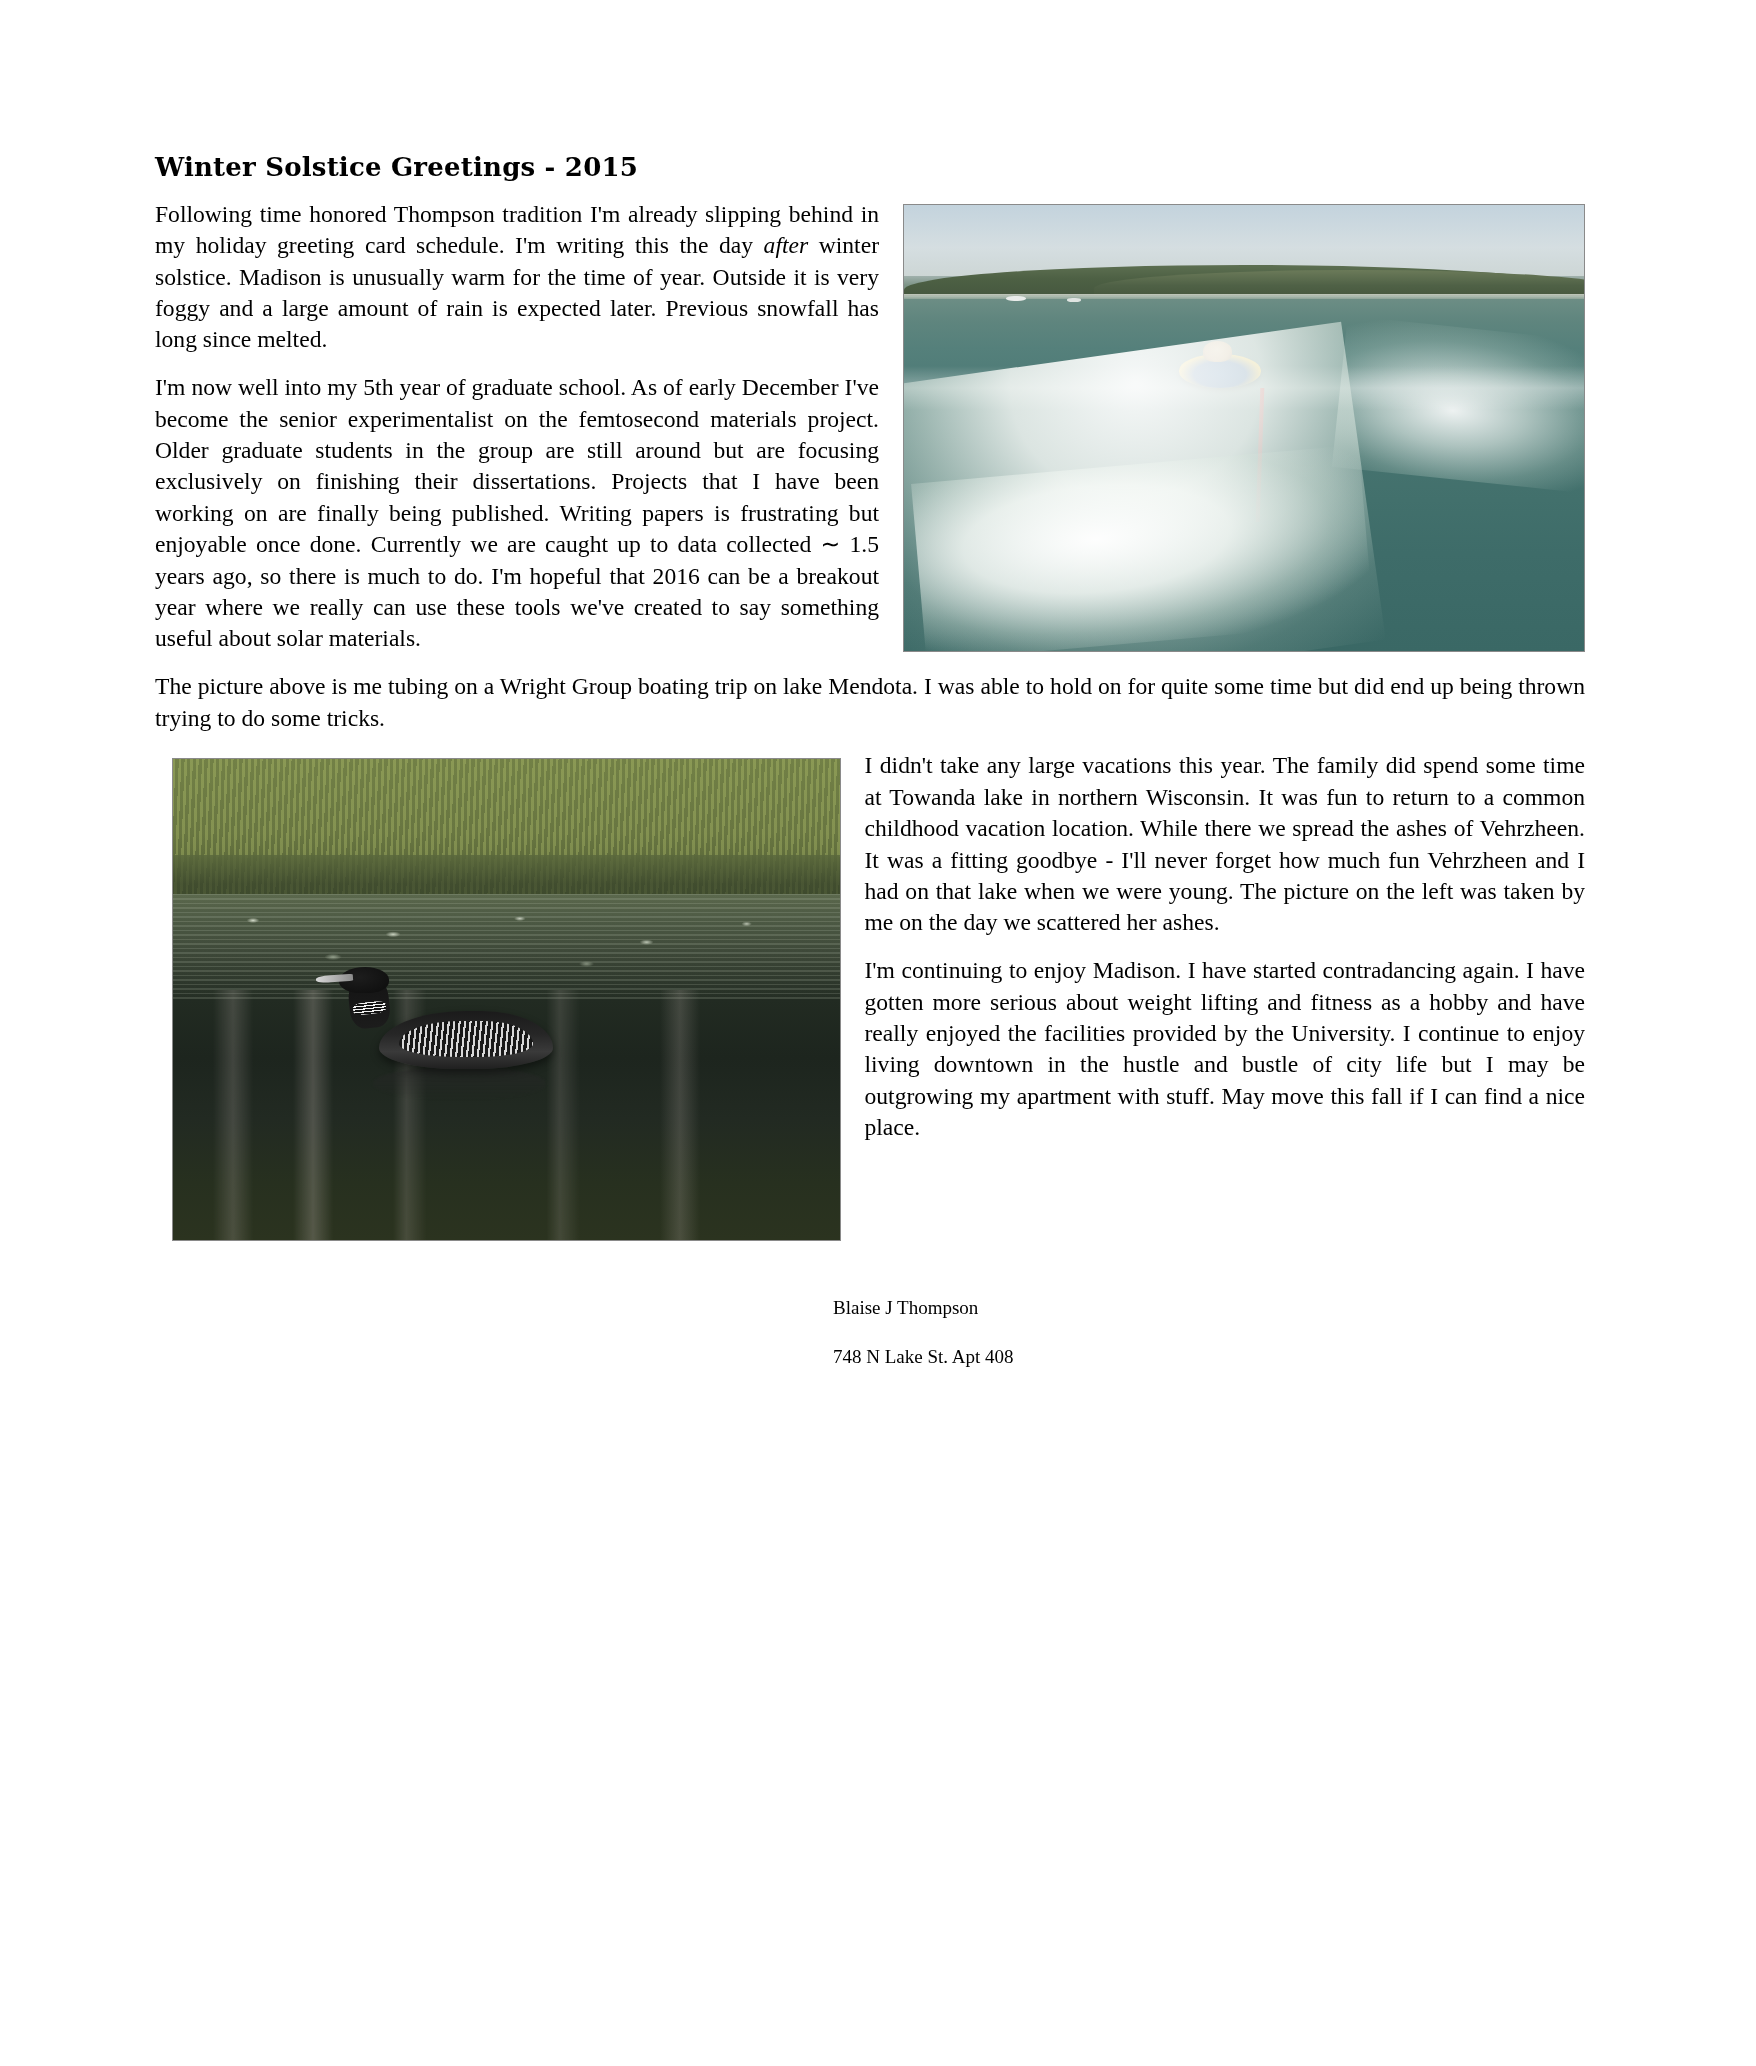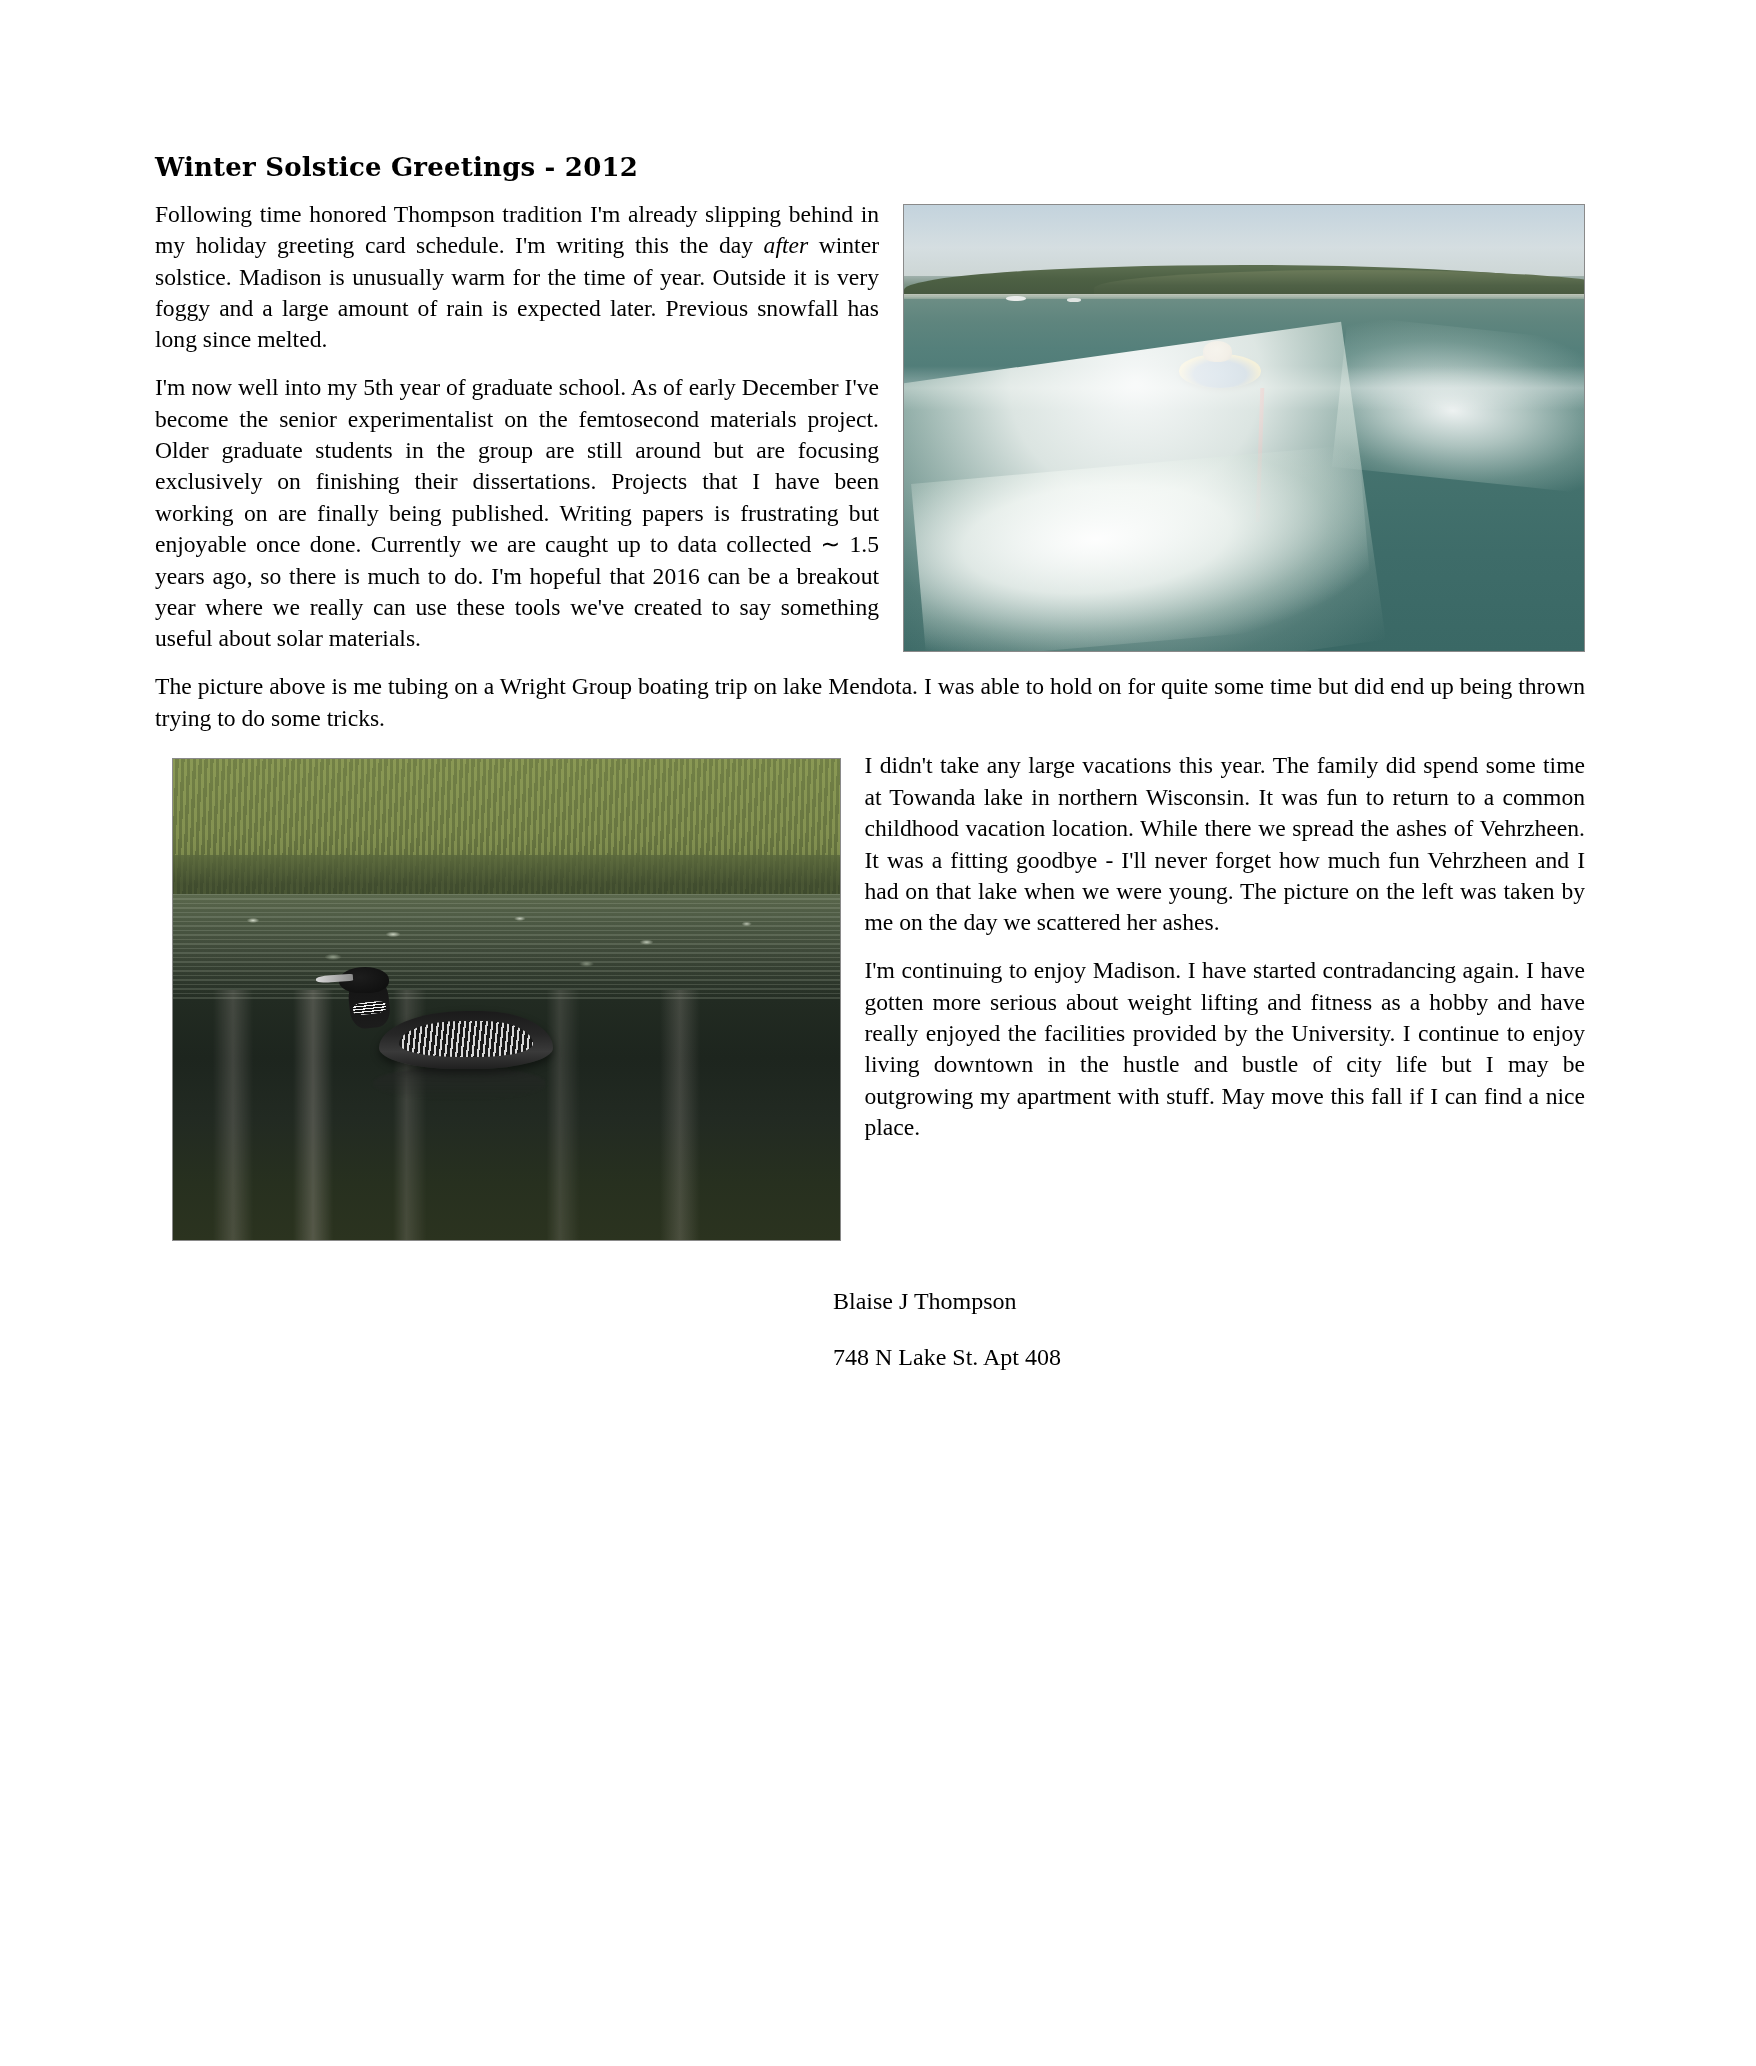--- a/index.html
+++ b/index.html
@@ -250,37 +250,37 @@
   }
   .photo-loon .loon-reflect {
     position: absolute;
     left: 30%; top: 64%; width: 26%; height: 7%;
     background: linear-gradient(to bottom, rgba(40,40,40,.6), rgba(30,34,30,0));
     border-radius: 50%;
     filter: blur(0.8px);
   }
 
   .signature-block {
-    margin-top: 36px;
+    margin-top: 47px;
     margin-left: 678px;
-    font-size: 24px;
+    font-size: 19px;
     line-height: 1.42;
   }
   .signature-block .sig-line { margin: 0; }
   .sig-gap { height: 22px; }
   .clearfix::after { content: ""; display: block; clear: both; }
   em { font-style: italic; }
 </style>
 </head>
 <body>
 
 <div class="page">
   <div class="content">
 
-    <h1 class="doc-title">Winter Solstice Greetings - 2012</h1>
+    <h1 class="doc-title">Winter Solstice Greetings - 2015</h1>
 
 
     <div class="fig-right">
       <div class="photo photo-boat">
         <div class="sky-haze"></div>
         <div class="shore"></div>
         <div class="shore2"></div>
         <div class="shoreline-glint"></div>
         <div class="distant-boat"></div>
         <div class="distant-boat2"></div>

